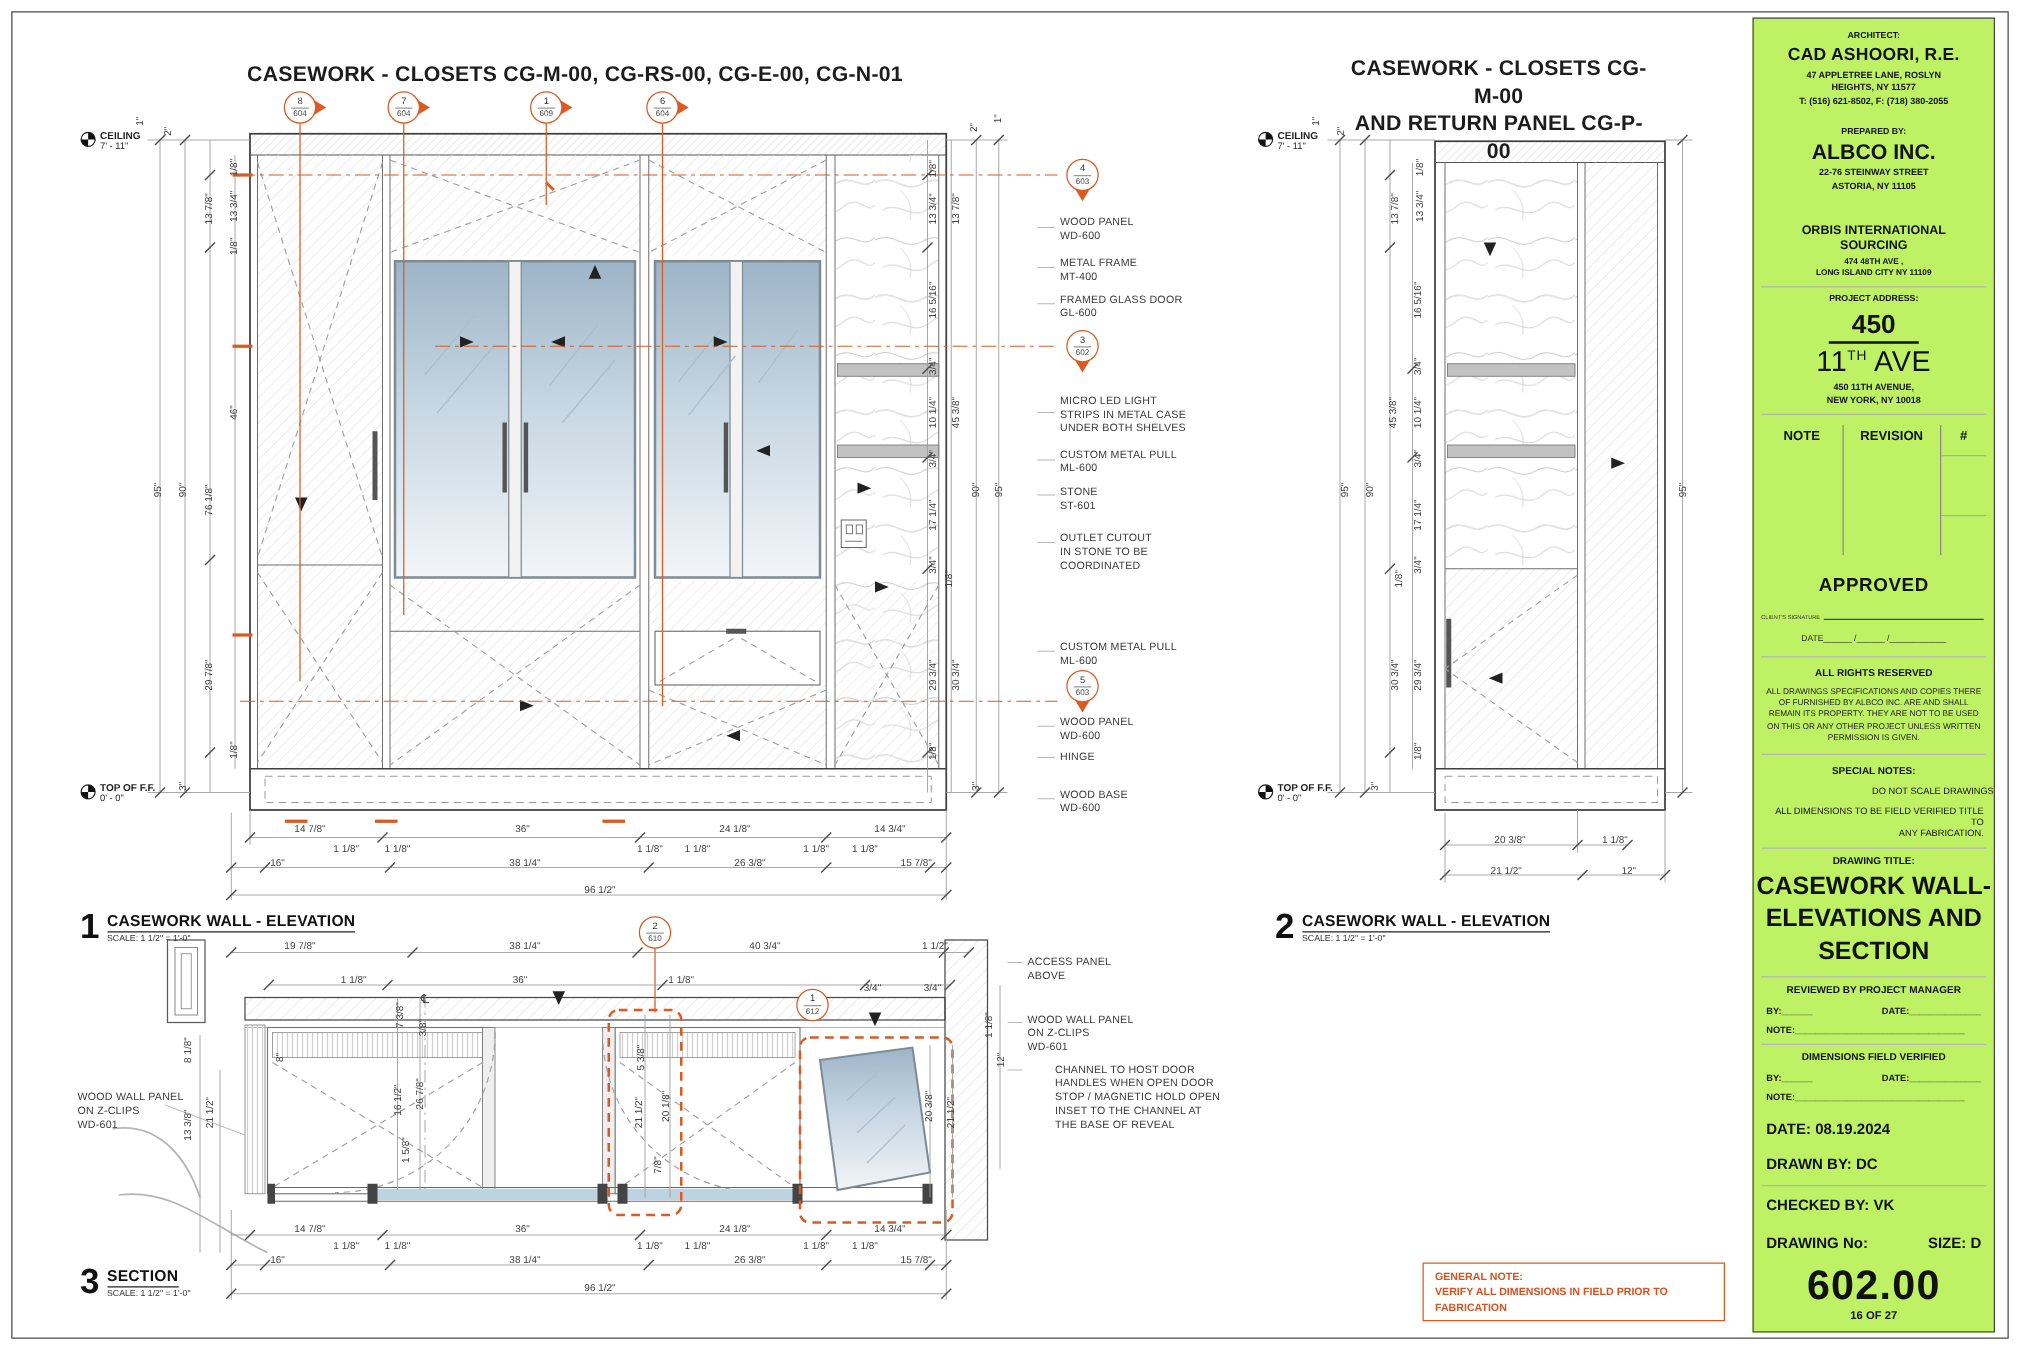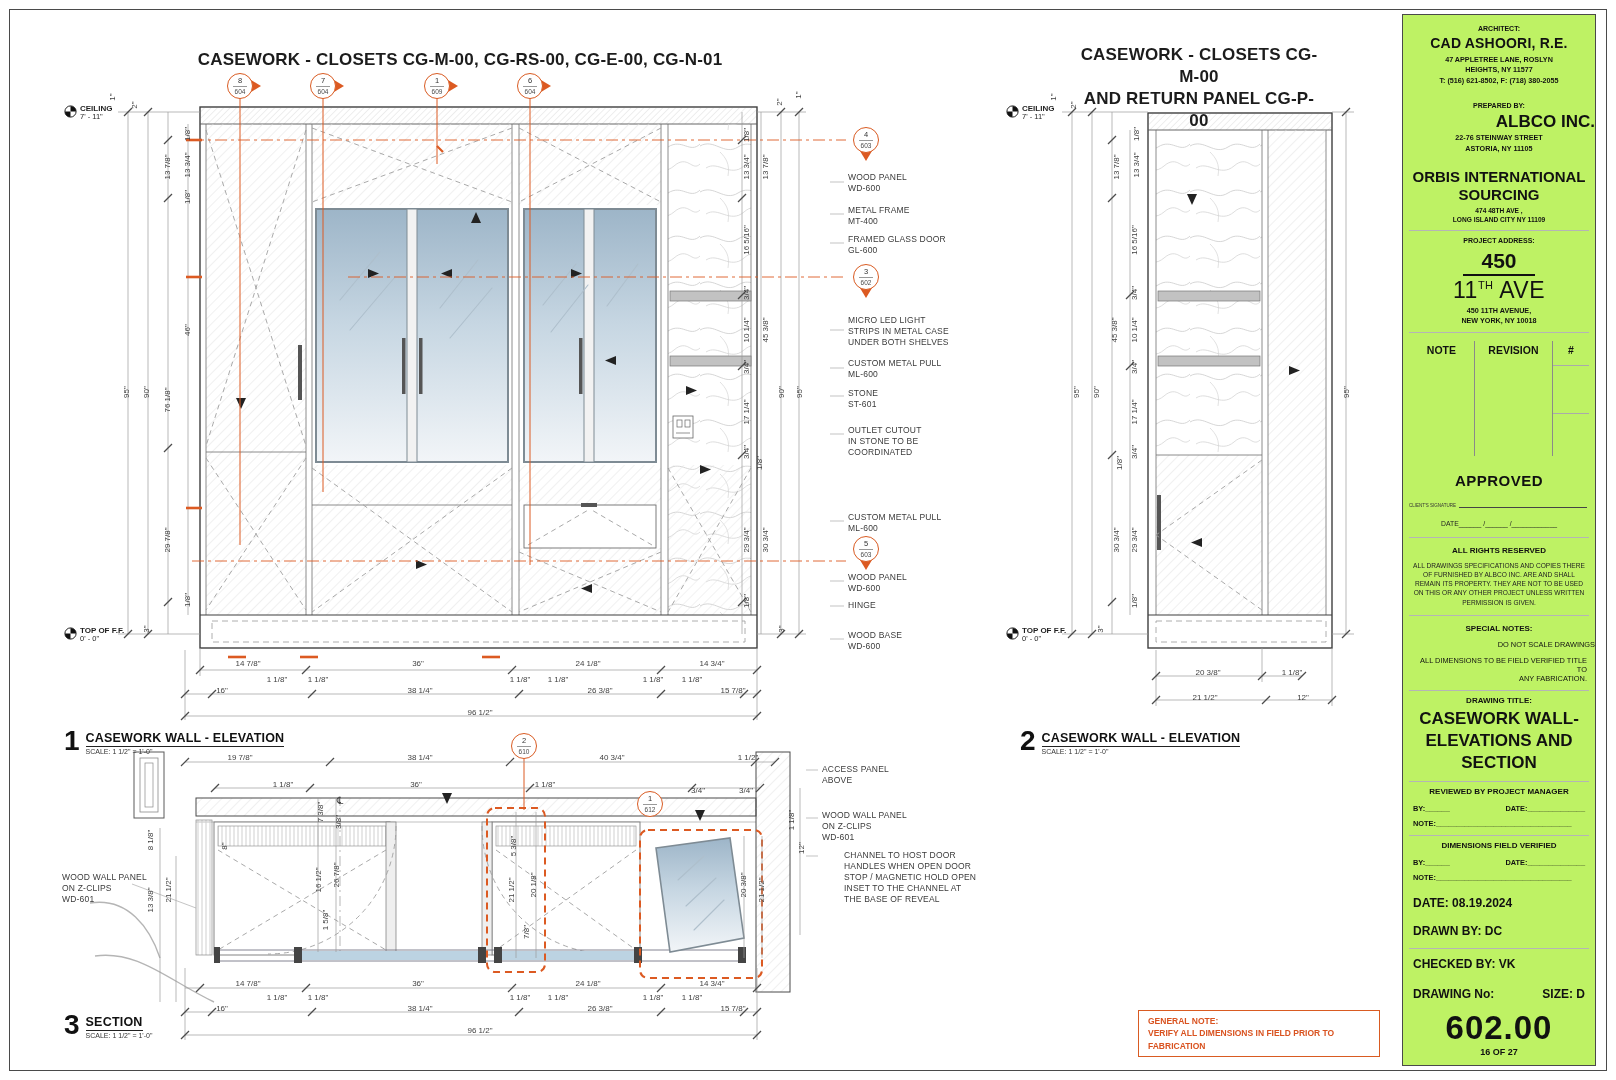--- a/index.html
+++ b/index.html
@@ -39,42 +39,42 @@
 
   
   .gnote{position:absolute;border:1.5px solid #d95b22;background:#fff;color:#d95320;font-size:8.5px;font-weight:bold;line-height:1.45;padding:4px 9px;white-space:pre-line;}
 
   
   .tb{position:absolute;left:1402px;top:14px;width:194px;height:1052px;border:1.4px solid #4a4a4a;background:#bef264;box-sizing:border-box;display:flex;flex-direction:column;text-align:center;color:#111;}
   .tb .sec{padding:0 8px;}
   .tb .rule{border-top:1px solid #b5b5b5;margin:5px 6px 0 6px;}
   .tb-label{font-size:7px;font-weight:bold;margin-top:10px;}
   .tb-name{font-size:14px;font-weight:bold;margin-top:3px;letter-spacing:.2px;}
-  .tb-name-xl{font-size:17px;font-weight:bold;margin-top:3px;text-align:right;}
+  .tb-name-xl{font-size:17px;font-weight:bold;margin-top:3px;}
   .tb-addr{font-size:7.2px;font-weight:bold;margin-top:4px;line-height:1.45;white-space:pre-line;}
   .tb-addr-sm{font-size:6.6px;font-weight:bold;margin-top:2px;line-height:1.4;white-space:pre-line;}
-  .tb-orbis{font-size:15px;font-weight:bold;margin-top:14px;line-height:1.2;white-space:pre-line;}
+  .tb-orbis{font-size:10px;font-weight:bold;margin-top:25px;line-height:1.2;white-space:pre-line;}
   .proj-num{display:inline-block;font-size:21px;font-weight:bold;border-bottom:2.2px solid #111;padding:0 18px 1px;margin-top:5px;}
   .proj-ave{font-size:23px;margin-top:1px;letter-spacing:.5px;}
   .proj-ave sup{font-size:11px;}
   .rev{display:flex;height:116px;margin:8px 6px 0 6px;}
   .rev>div{padding-top:3px;font-size:10.5px;font-weight:bold;box-sizing:border-box;}
   .rev .c1{width:36%;}
   .rev .c2{width:44%;border-left:1px solid #8a8a8a;border-right:1px solid #8a8a8a;}
   .rev .c3{flex:1;position:relative;}
   .rev .c3 i{position:absolute;left:0;right:0;border-top:1px solid #aaa;}
   .tb-approved{font-size:15px;font-weight:bold;margin-top:16px;letter-spacing:.5px;}
   .sigrow{display:flex;align-items:flex-end;margin:10px 8px 0 6px;}
   .sig-tiny{font-size:4.5px;color:#333;white-space:nowrap;}
   .sigline{flex:1;border-bottom:.9px solid #444;margin-left:3px;height:8px;}
   .tb-dateblank{font-size:6.8px;margin-top:12px;color:#222;}
   .tb-small-b{font-size:8px;font-weight:bold;margin-top:8px;}
   .tb-fine{font-size:6.6px;line-height:1.4;margin-top:6px;color:#222;}
   .tb-note-line{font-size:7.4px;margin-top:7px;text-align:right;}
-  .tb-dt-title{font-size:17px;font-weight:bold;line-height:1.3;margin-top:3px;white-space:pre-line;}
+  .tb-dt-title{font-size:20px;font-weight:bold;line-height:1.3;margin-top:3px;white-space:pre-line;}
   .bd-row{display:flex;justify-content:space-between;font-size:7.4px;font-weight:bold;margin:8px 10px 0 10px;}
   .note-row{font-size:7.4px;font-weight:bold;text-align:left;margin:6px 10px 0 10px;}
   .tb-big-left{font-size:12px;font-weight:bold;text-align:left;margin:14px 0 0 10px;}
   .dno-row{display:flex;justify-content:space-between;font-size:12px;font-weight:bold;margin:16px 10px 0 10px;}
   .tb-dno{font-size:33px;font-weight:bold;margin-top:8px;letter-spacing:1px;}
   .tb-page{font-size:9px;font-weight:bold;margin-top:auto;margin-bottom:8px;}
 </style>
 </head>
 <body>
 

